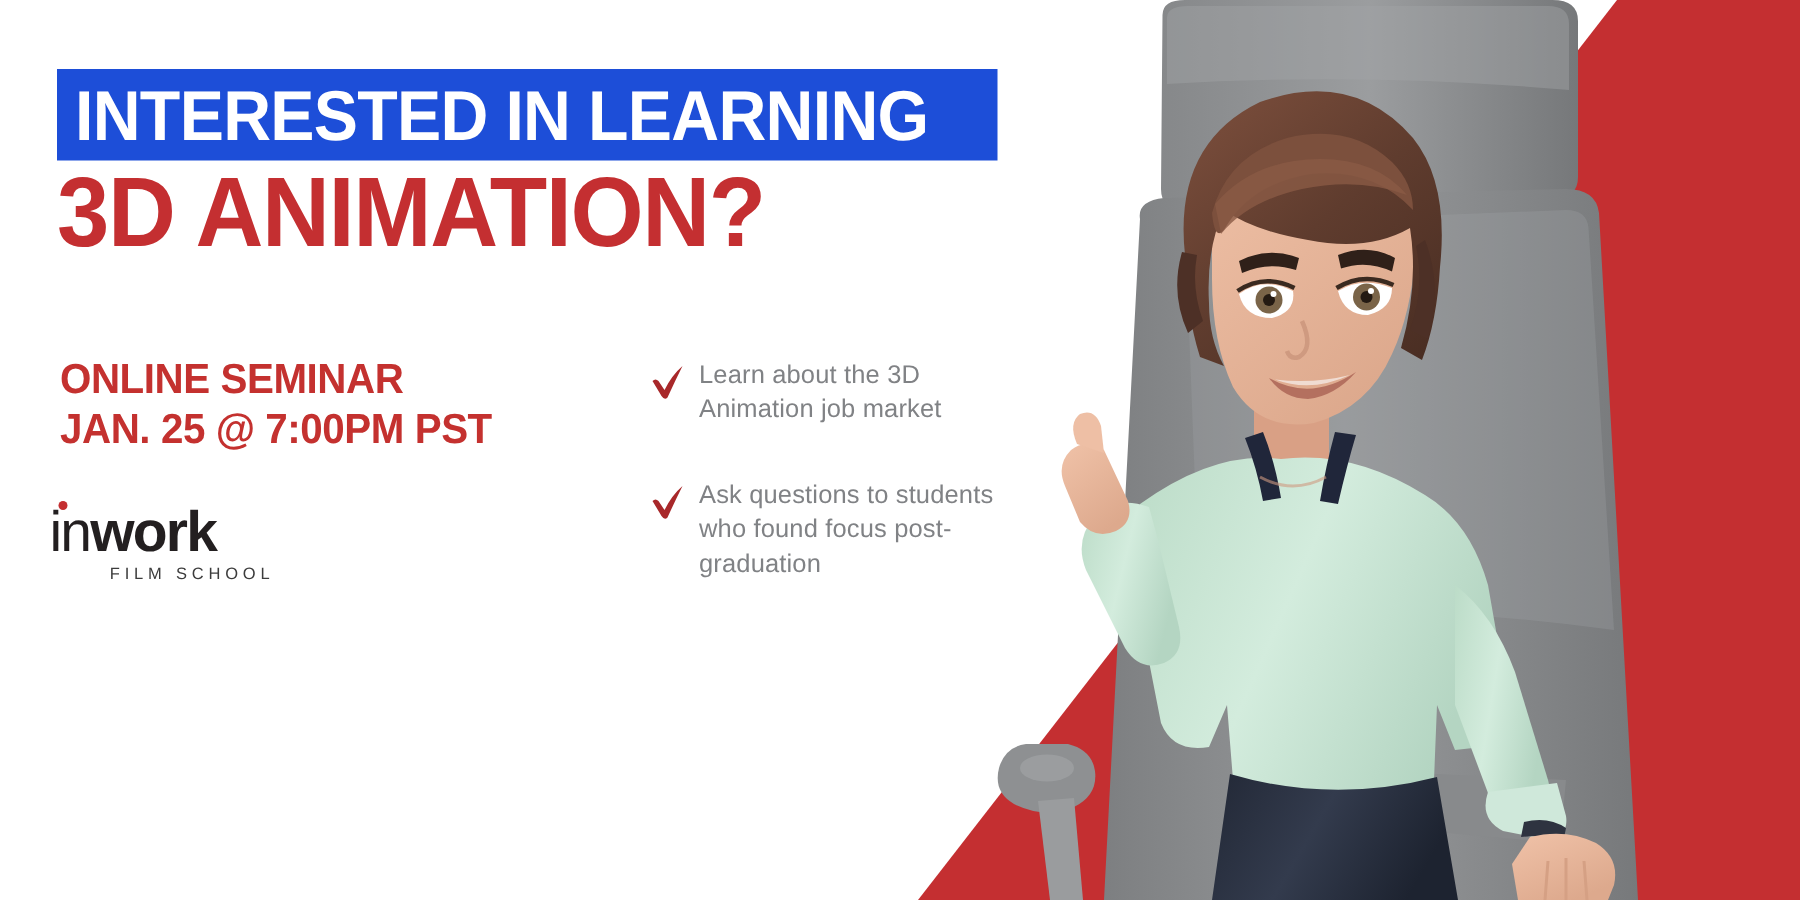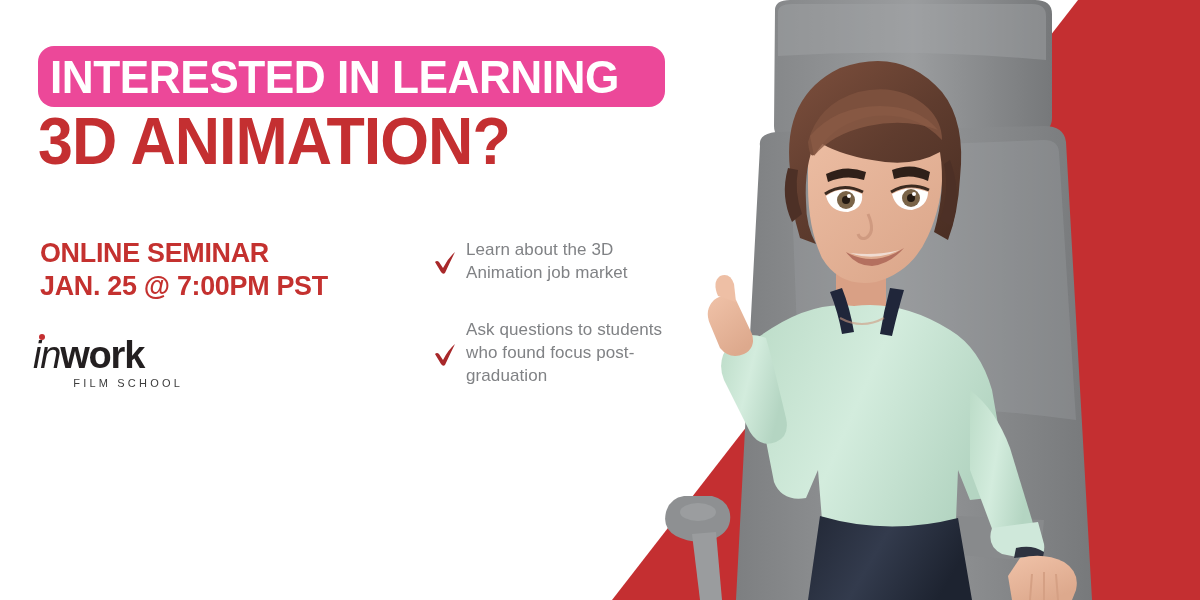--- a/index.html
+++ b/index.html
@@ -46,26 +46,25 @@
     width: 740px;
     height: 600px;
     z-index: 3;
   }
 
   .headline-banner {
     position: absolute;
     left: 38px;
     top: 46px;
     height: 61px;
-    background: #ec4899;
+    background: #1d4ed8;
     display: flex;
     align-items: center;
     padding: 0 10px 0 12px;
     box-sizing: border-box;
-    border-radius: 16px;
   }
   .headline-banner .line1 {
     color: #ffffff;
     font-size: 47px;
     line-height: 47px;
     font-weight: bold;
     letter-spacing: -0.5px;
     transform: scaleX(0.94);
     transform-origin: left center;
     white-space: nowrap;
@@ -106,21 +105,21 @@
     width: 150px;
   }
   .logo-word {
     position: relative;
     font-size: 38px;
     line-height: 38px;
     color: #231f20;
     letter-spacing: -1.2px;
     white-space: nowrap;
   }
-  .logo-word .light { font-weight: 300; font-style: italic; }
+  .logo-word .light { font-weight: 300; }
   .logo-word .bold  { font-weight: bold; }
   .logo-dot {
     position: absolute;
     left: 6px;
     top: -2px;
     width: 6px;
     height: 6px;
     border-radius: 50%;
     background: #c42f31;
   }
@@ -138,21 +137,21 @@
   
   .bullets {
     position: absolute;
     left: 432px;
     top: 238px;
     width: 285px;
   }
   .bullet {
     position: relative;
     display: flex;
-    align-items: center;
+    align-items: flex-start;
     margin-bottom: 34px;
   }
   .bullet:last-child { margin-bottom: 0; }
   .check-icon {
     flex: 0 0 auto;
     width: 26px;
     height: 26px;
     margin-top: 4px;
     margin-right: 8px;
   }

